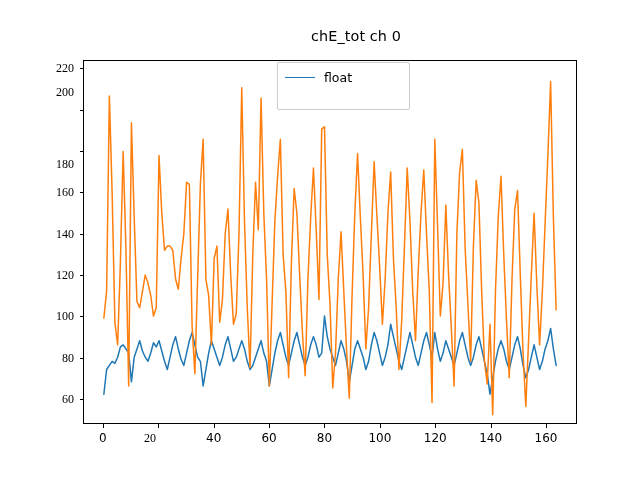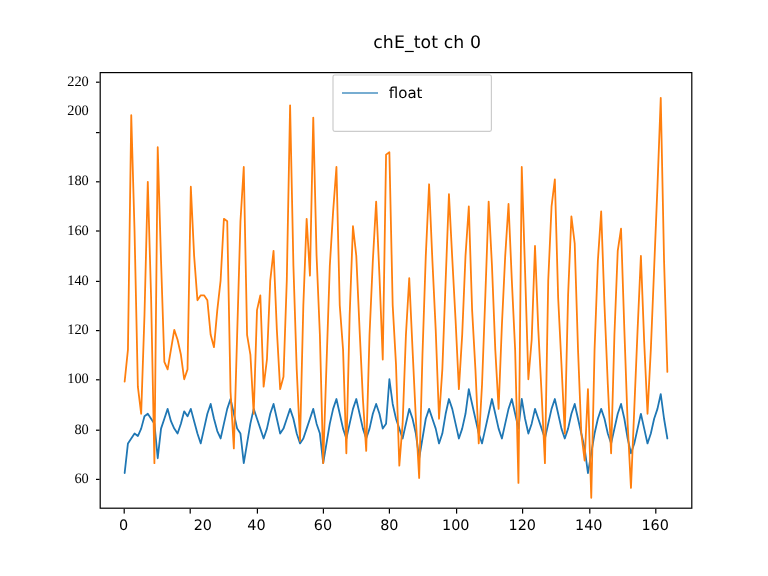--- a/index.html
+++ b/index.html
@@ -134,27 +134,27 @@
 
   <div id="chart-title">chE_tot ch 0</div>
 
   <div id="ytick-labels">
       <div class="ytick-label" style="top: 399.182px;">60</div>
       <div class="ytick-label" style="top: 357.818px;">80</div>
       <div class="ytick-label" style="top: 316.455px;">100</div>
       <div class="ytick-label" style="top: 275.091px;">120</div>
       <div class="ytick-label" style="top: 233.727px;">140</div>
       <div class="ytick-label" style="top: 192.364px;">160</div>
-      <div class="ytick-label" style="top: 151px;">180</div>
+      <div class="ytick-label" style="top: 164px;">180</div>
       <div class="ytick-label" style="top: 92px;">200</div>
       <div class="ytick-label" style="top: 68.2727px;">220</div>
     </div>
   <div id="xtick-labels">
       <div class="xtick-label" style="left: 102.937px;">0</div>
-      <div class="xtick-label" style="left: 169px;">20</div>
+      <div class="xtick-label" style="left: 150px; font-family: Liberation Serif, serif;">20</div>
       <div class="xtick-label" style="left: 213.7px;">40</div>
       <div class="xtick-label" style="left: 269.081px;">60</div>
       <div class="xtick-label" style="left: 324.462px;">80</div>
       <div class="xtick-label" style="left: 379.843px;">100</div>
       <div class="xtick-label" style="left: 435.224px;">120</div>
       <div class="xtick-label" style="left: 490.605px;">140</div>
       <div class="xtick-label" style="left: 545.987px;">160</div>
     </div>
 
   <div id="axes">

